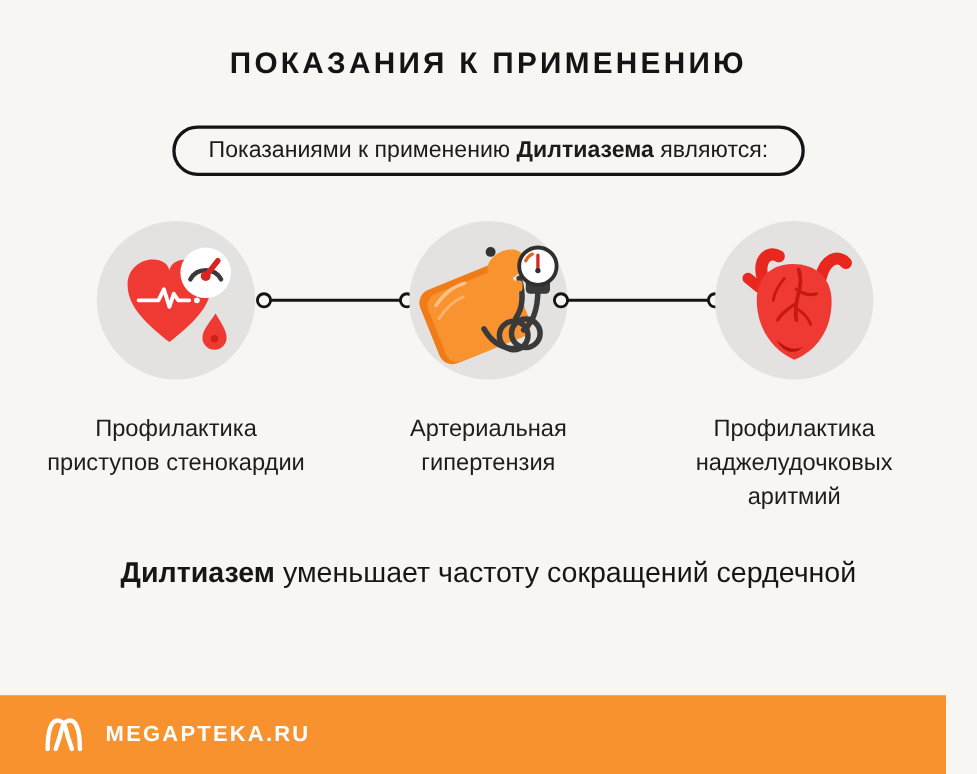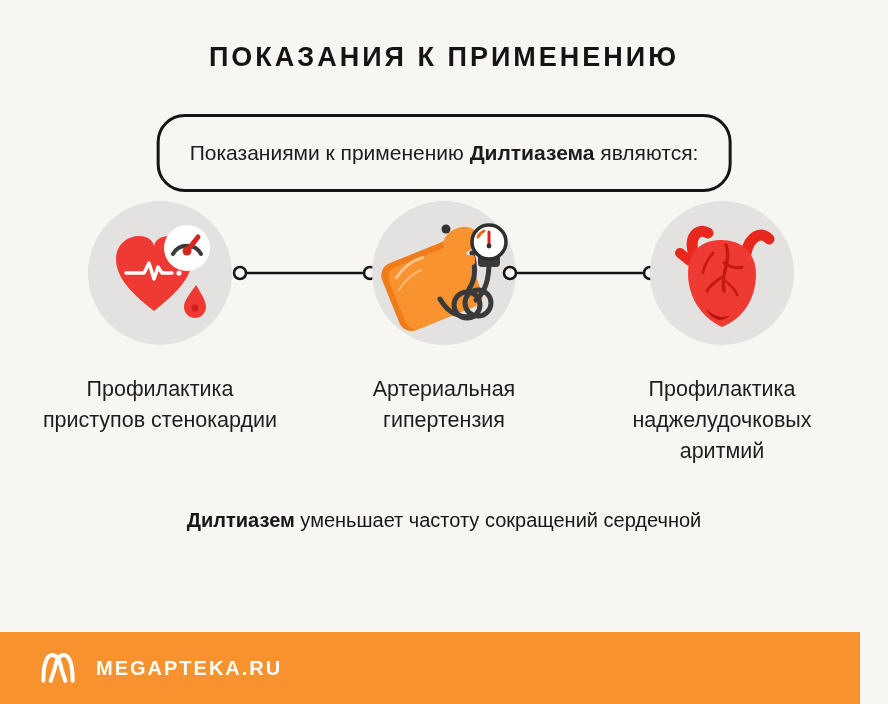--- a/index.html
+++ b/index.html
@@ -10,40 +10,40 @@
     background:#f7f6f3; overflow:hidden; color:#1b1b1b;
   }
   .title {
     position:absolute; top:42px; left:0; width:100%;
     text-align:center; font-size:27px; font-weight:800;
     letter-spacing:3px; color:#141414;
   }
   .intro-pill {
     position:absolute; top:114px; left:50%; transform:translateX(-50%);
     border:3px solid #141414; border-radius:28px;
-    padding:24px 30px; font-size:21px; white-space:nowrap;
+    padding:8px 30px; font-size:21px; white-space:nowrap;
     color:#1b1b1b; background:transparent;
   }
   .intro-pill b { font-weight:800; }
   .icon-circle {
     position:absolute; top:201px; width:144px; height:144px;
     border-radius:50%; background:#e3e2e0;
     display:flex; align-items:center; justify-content:center;
   }
   .c1 { left:88px; } .c2 { left:372px; } .c3 { left:650px; }
   .connector { position:absolute; top:264px; }
   .n1 { left:232px; } .n2 { left:502px; }
   .label {
     position:absolute; top:374px; width:240px;
     text-align:center; font-size:21.5px; line-height:31px; color:#1d1d1d;
   }
   .l1 { left:40px; } .l2 { left:324px; } .l3 { left:602px; }
   .summary {
     position:absolute; top:503px; left:0; width:100%;
-    text-align:center; font-size:20px; line-height:34px; color:#161616;
+    text-align:center; font-size:26px; line-height:34px; color:#161616;
   }
   .summary b { font-weight:800; }
   .footer {
     position:absolute; left:0; bottom:0; width:860px; height:72px;
     background:#f8922e; display:flex; align-items:center;
     padding-left:36px; gap:16px;
   }
   .brand {
     color:#fff; font-size:20px; font-weight:800; letter-spacing:2px;
   }

